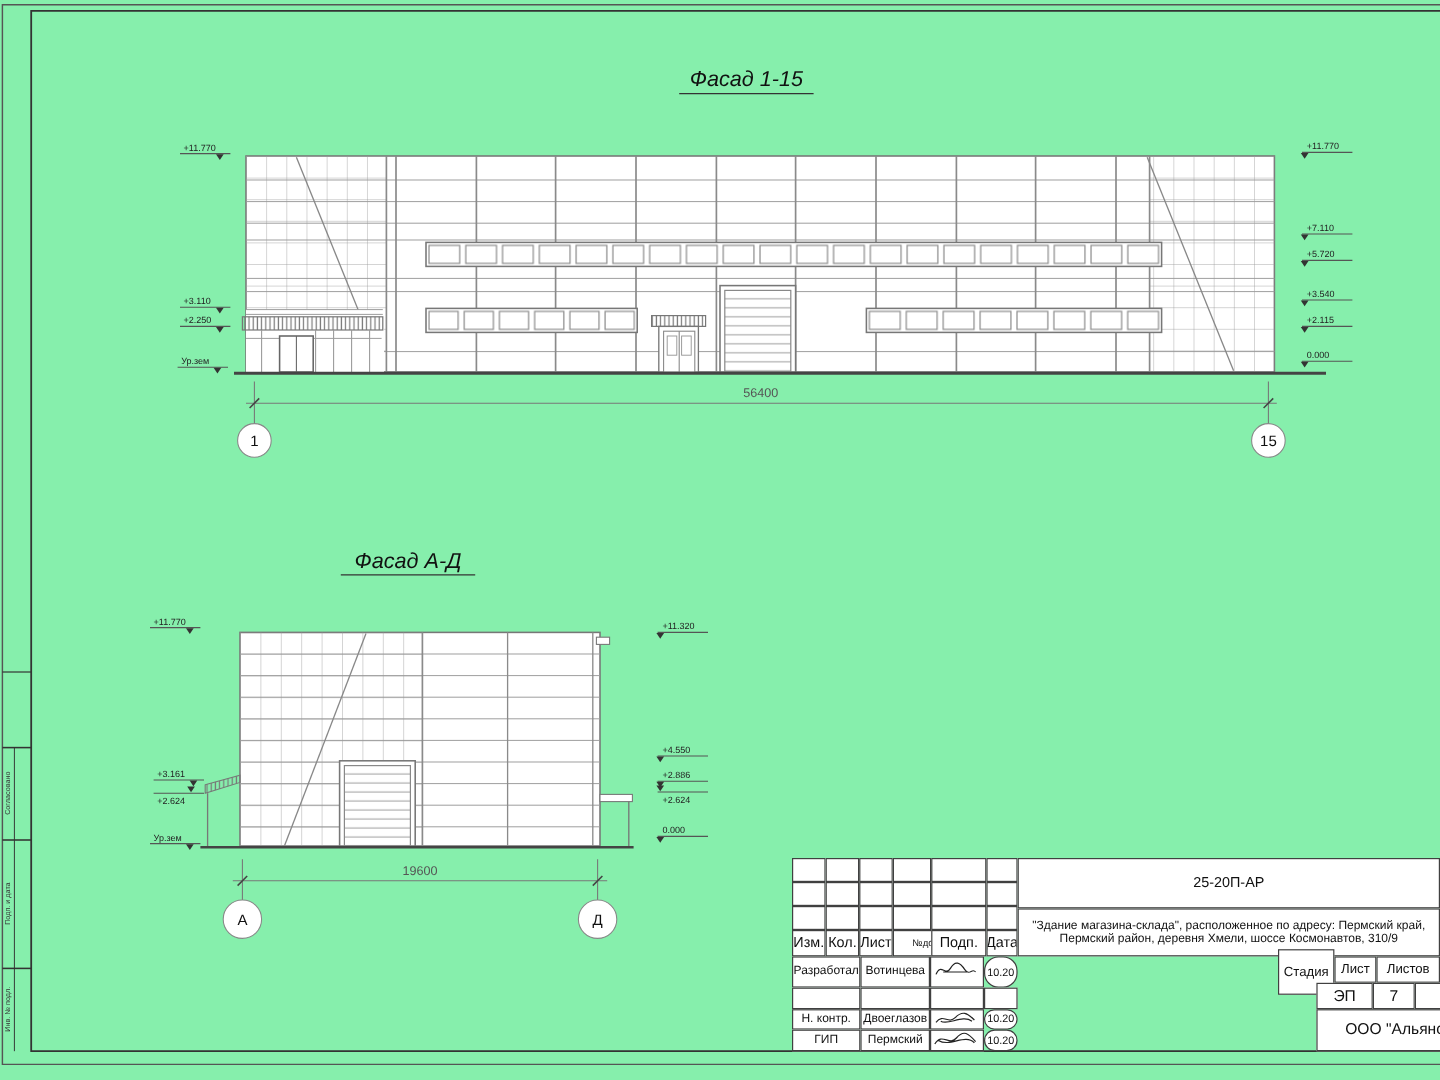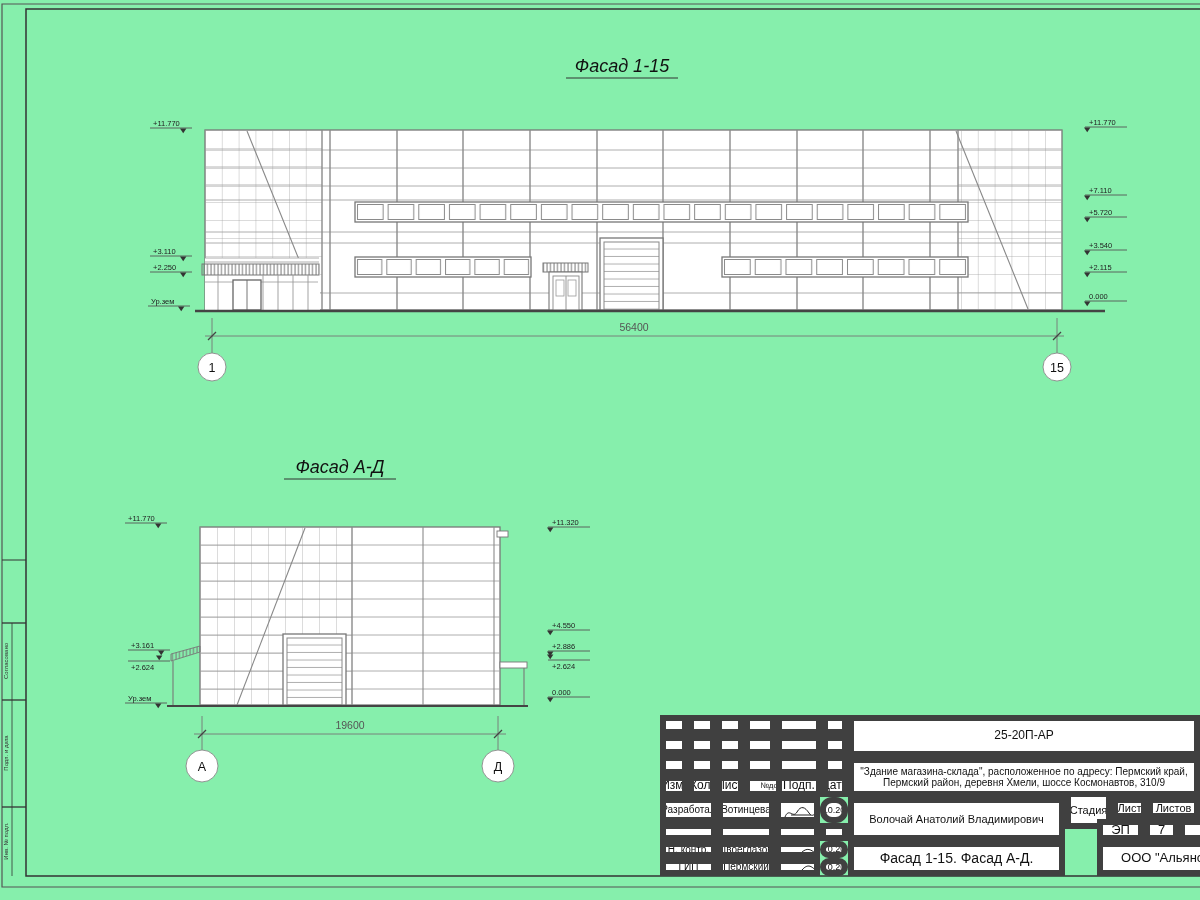--- a/index.html
+++ b/index.html
@@ -8,21 +8,21 @@
   svg{position:absolute;top:0;left:0;}
   svg text{font-family:"Liberation Sans",sans-serif;fill:#1a1a1a;}
   .mark line{stroke:#555;stroke-width:0.9;}
   .mark text{font-size:7.5px;fill:#222;}
   .ftitle{font-size:18px;font-style:italic;fill:#111;}
   .dimtxt{font-size:10.5px;fill:#555;}
   .axistxt{font-size:12.5px;fill:#111;}
   .sidetxt{font-size:6px;fill:#333;}
   
   .tb{position:absolute;left:660px;top:715px;width:540px;height:161px;color:#111;}
-  .c{position:absolute;box-sizing:border-box;border:6px solid #404040;display:flex;
+  .c{position:absolute;box-sizing:border-box;border:1px solid #404040;display:flex;
      align-items:center;justify-content:center;text-align:center;overflow:hidden;
      font-size:11px;line-height:1.15;background:#fff;}
   .fs8{font-size:8px;} .fs9{font-size:9px;border-radius:12px;} .fs10{font-size:10px;} .fs11{font-size:11px;}
   .fs12{font-size:12px;} .fs13{font-size:13px;margin-left:32px;} .fs14{font-size:14px;}
 </style>
 </head>
 <body>
 
 <div class="sheet">
 
@@ -393,24 +393,22 @@
           <path d="M3 11 C9 1,15 13,21 6 S31 2,37 9 M6 8 C16 14,28 2,36 10" stroke="#222" stroke-width="1" fill="none"></path>
         </svg>
   </div>
   <div class="c fs9" style="left:160px;top:143px;width:28px;height:18px">10.20</div>
 
   <div class="c fs12" style="left:188px;top:0;width:352px;height:42px">25-20П-АР</div>
   <div class="c" style="left:188px;top:42px;width:352px;height:40px;flex-direction:column">
     <div class="fs10">"Здание магазина-склада", расположенное по адресу: Пермский край,</div>
     <div class="fs10">Пермский район, деревня Хмели, шоссе Космонавтов, 310/9</div>
   </div>
-  <div class="c fs11" style="left:188px;top:82px;width:217px;height:44px">Волочай Анатолий Владимирович</div>
   <div class="c fs11" style="left:405px;top:76px;width:47px;height:38px">Стадия</div>
   <div class="c fs11" style="left:452px;top:82px;width:35px;height:22px">Лист</div>
   <div class="c fs11" style="left:487px;top:82px;width:53px;height:22px">Листов</div>
   <div class="c fs13" style="left:405px;top:104px;width:47px;height:22px">ЭП</div>
   <div class="c fs13" style="left:452px;top:104px;width:35px;height:22px">7</div>
   <div class="c fs13" style="left:487px;top:104px;width:53px;height:22px"></div>
-  <div class="c fs14" style="left:188px;top:126px;width:217px;height:35px">Фасад 1-15. Фасад А-Д.</div>
   <div class="c fs13" style="left:405px;top:126px;width:135px;height:35px">ООО "Альянс"</div>
 </div>
 
 </div>
 
 </body></html>

